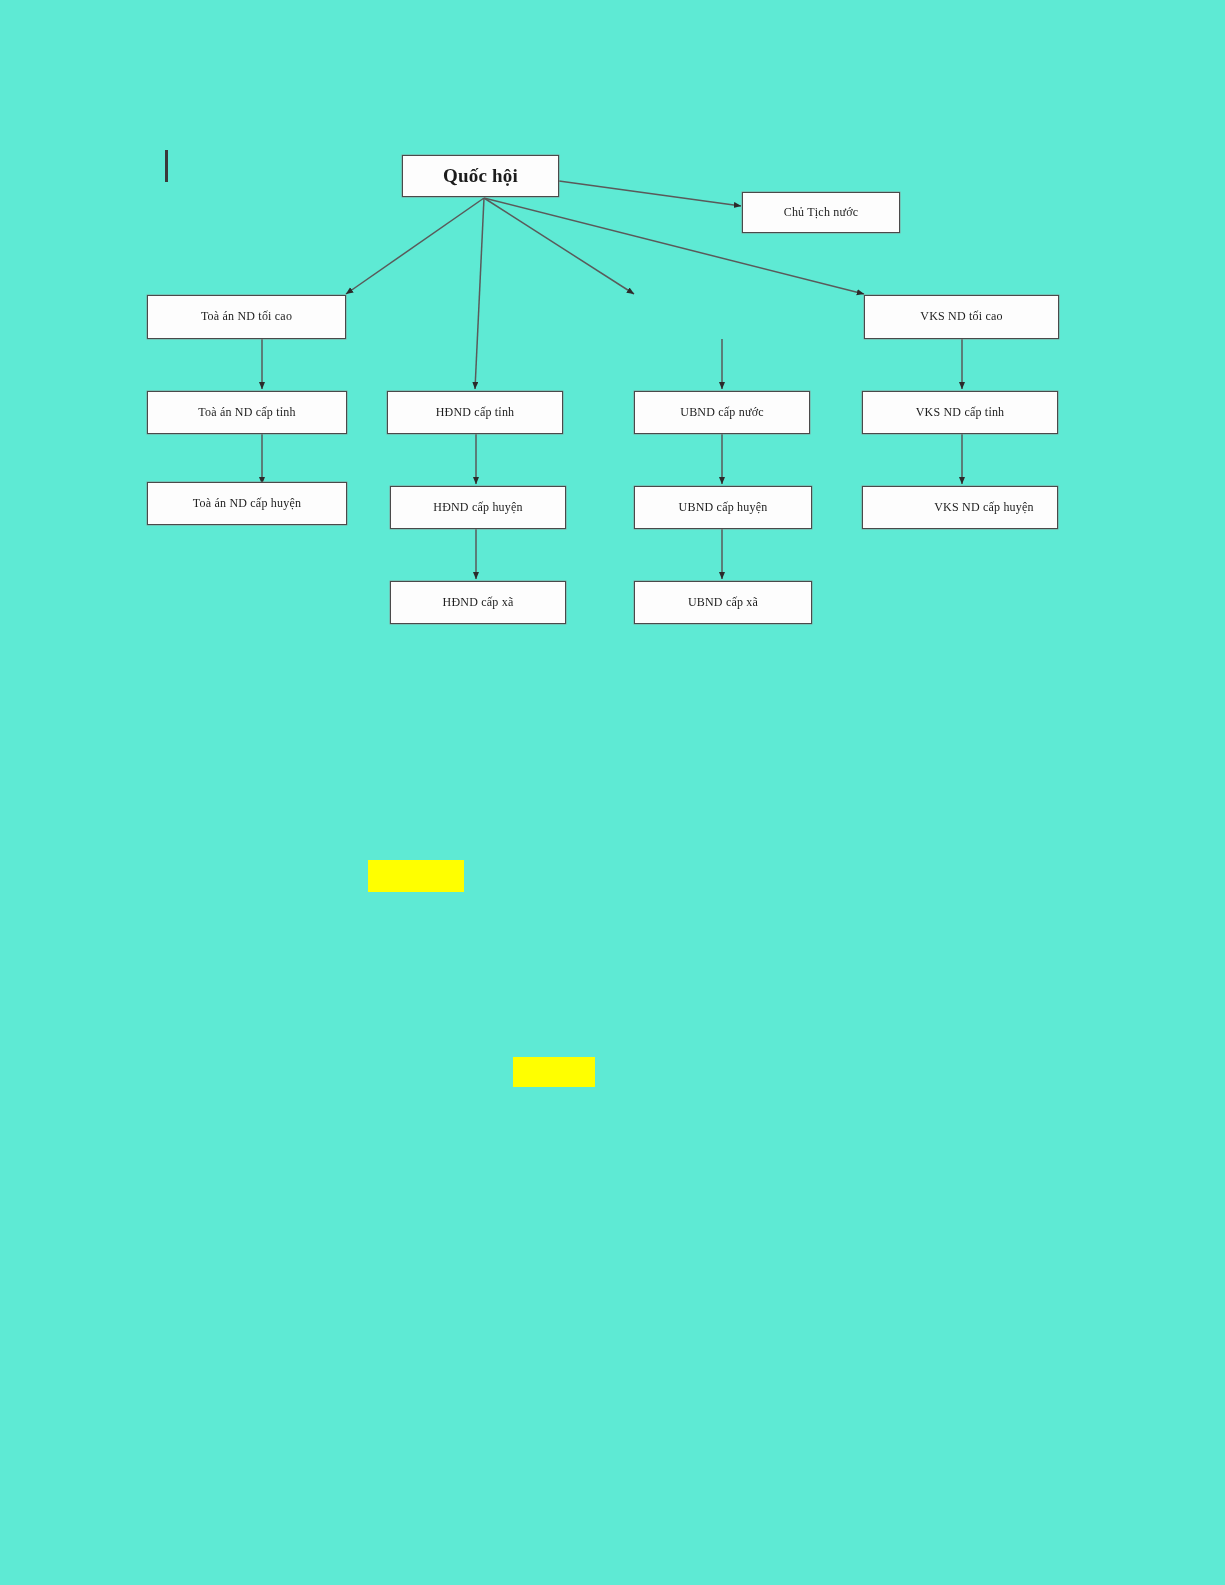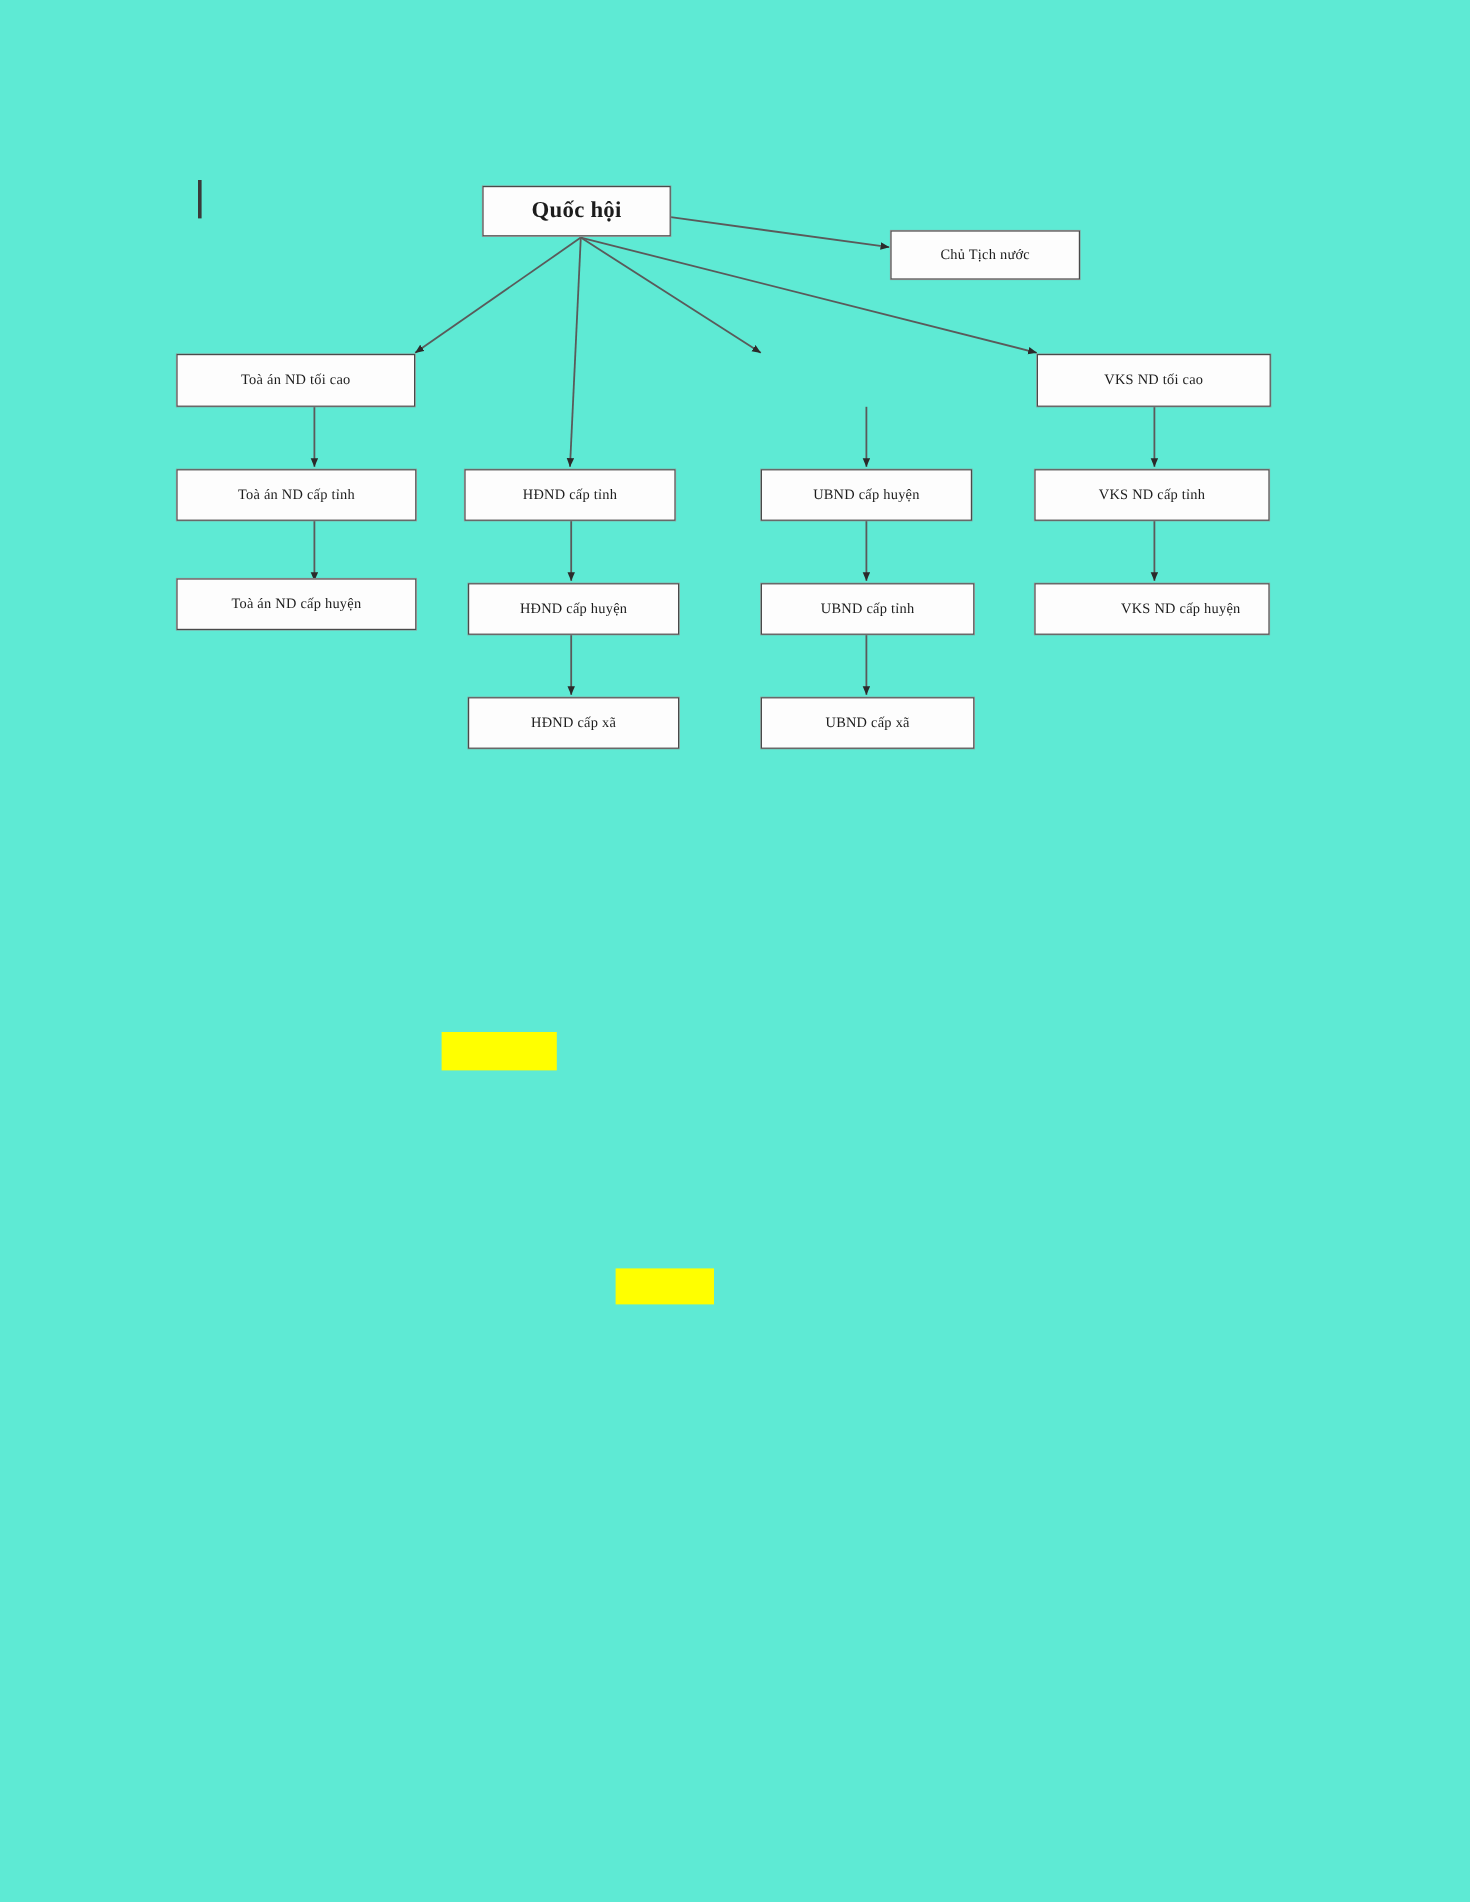--- a/index.html
+++ b/index.html
@@ -143,37 +143,37 @@
 
     <div class="node" style="left:864px;top:295px;width:195px;height:44px;">
       <span>VKS ND tối cao</span>
     </div>
 
     <div class="node" style="left:387px;top:391px;width:176px;height:43px;">
       <span>HĐND cấp tỉnh</span>
     </div>
 
     <div class="node" style="left:634px;top:391px;width:176px;height:43px;">
-      <span>UBND cấp huyện</span>
+      <span>UBND cấp nước</span>
     </div>
 
     <div class="node" style="left:862px;top:391px;width:196px;height:43px;">
       <span>VKS ND cấp tỉnh</span>
     </div>
 
     <div class="node" style="left:147px;top:482px;width:200px;height:43px;text-align:right;">
       <span>Toà án ND cấp huyện</span>
     </div>
 
     <div class="node" style="left:390px;top:486px;width:176px;height:43px;">
       <span>HĐND cấp huyện</span>
     </div>
 
     <div class="node" style="left:634px;top:486px;width:178px;height:43px;">
-      <span>UBND cấp tỉnh</span>
+      <span>UBND cấp huyện</span>
     </div>
 
     <div class="node" style="left:862px;top:486px;width:196px;height:43px;padding-left:48px;">
       <span>VKS ND cấp huyện</span>
     </div>
 
     <div class="node" style="left:390px;top:581px;width:176px;height:43px;">
       <span>HĐND cấp xã</span>
     </div>
 

